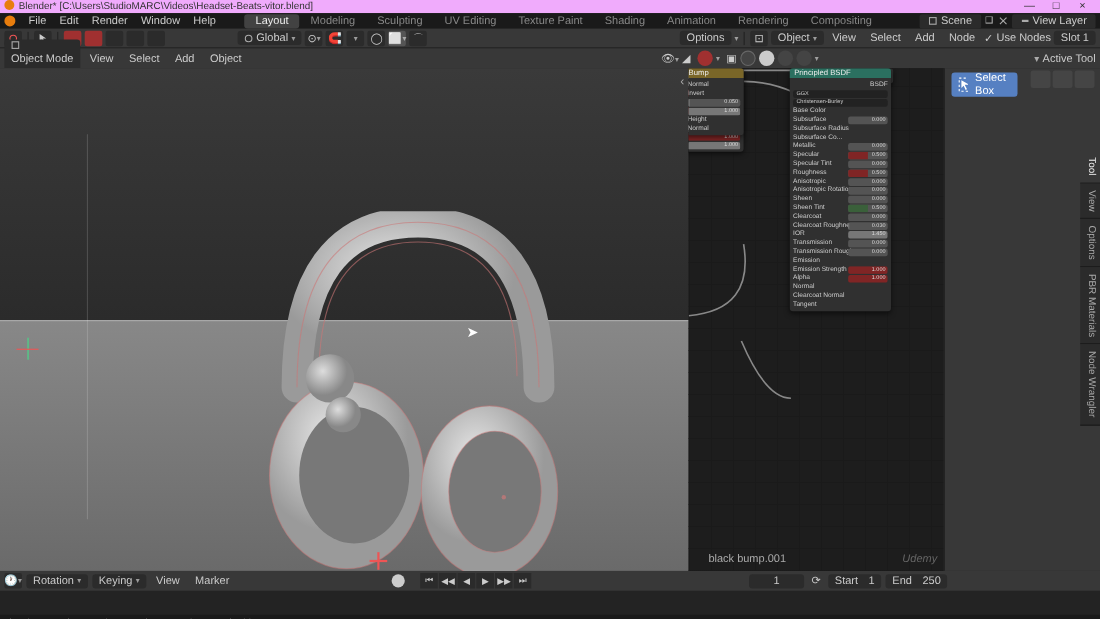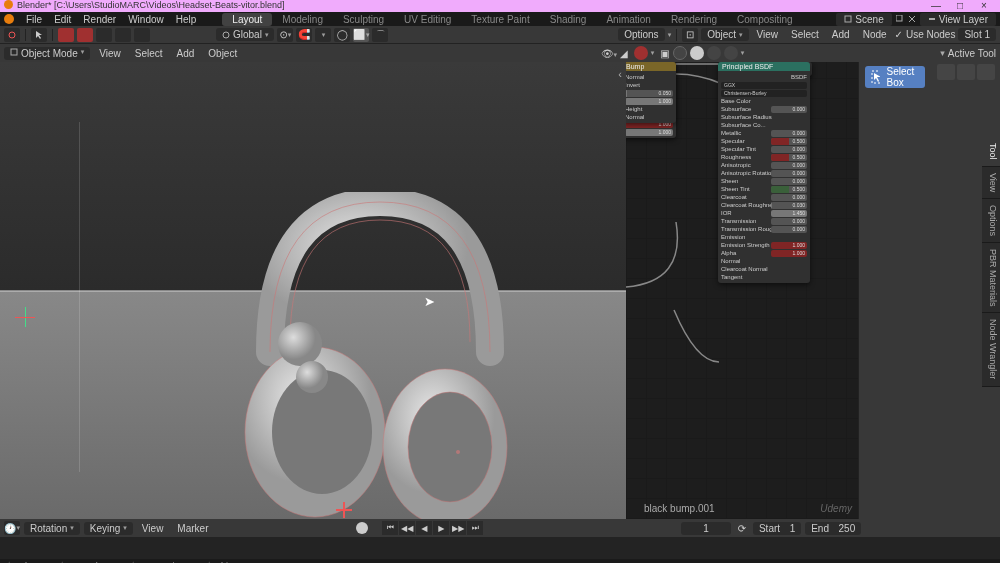--- a/index.html
+++ b/index.html
@@ -25,21 +25,21 @@
 .toolbar .dropdown { background: #2b2b2b; padding: 1px 6px; border-radius: 3px; color: #ccc; display: flex; align-items: center; gap: 3px; }
 .toolbar .icon-btn { width: 16px; height: 14px; background: #2b2b2b; border-radius: 2px; display: flex; align-items: center; justify-content: center; }
 .toolbar .icon-btn.red { background: #a03030; }
 .toolbar .icon-btn.light { background: #555; }
 .toolbar .sep { width: 1px; height: 12px; background: #222; margin: 0 2px; }
 .toolbar .right { margin-left: auto; display: flex; align-items: center; gap: 3px; }
 .toolbar .menu-item { padding: 0 5px; color: #ccc; }
 
 
 .header2 { height: 18px; background: #383838; display: flex; align-items: center; padding: 0 4px; gap: 4px; font-size: 10px; }
-.header2 .dropdown { background: #2b2b2b; padding: 1px 6px; border-radius: 3px; color: #ccc; display: flex; align-items: flex-start; gap: 3px; }
+.header2 .dropdown { background: #2b2b2b; padding: 1px 6px; border-radius: 3px; color: #ccc; display: flex; align-items: flex-start; gap: 3px; flex-direction: column; }
 .header2 .menu-item { padding: 0 5px; color: #ccc; }
 .header2 .right { margin-left: auto; display: flex; align-items: center; gap: 3px; }
 .header2 .circle-btn { width: 14px; height: 14px; border-radius: 50%; }
 
 
 .main { display: flex; height: 457px; }
 
 
 .viewport { width: 626px; position: relative; background: linear-gradient(180deg, #3a3a3a 0%, #2b2b2b 50%, #888 50%, #6a6a6a 100%); overflow: hidden; }
 .viewport .info { position: absolute; top: 6px; left: 8px; color: #eee; font-size: 10px; line-height: 1.3; text-shadow: 0 1px 2px #000; }

